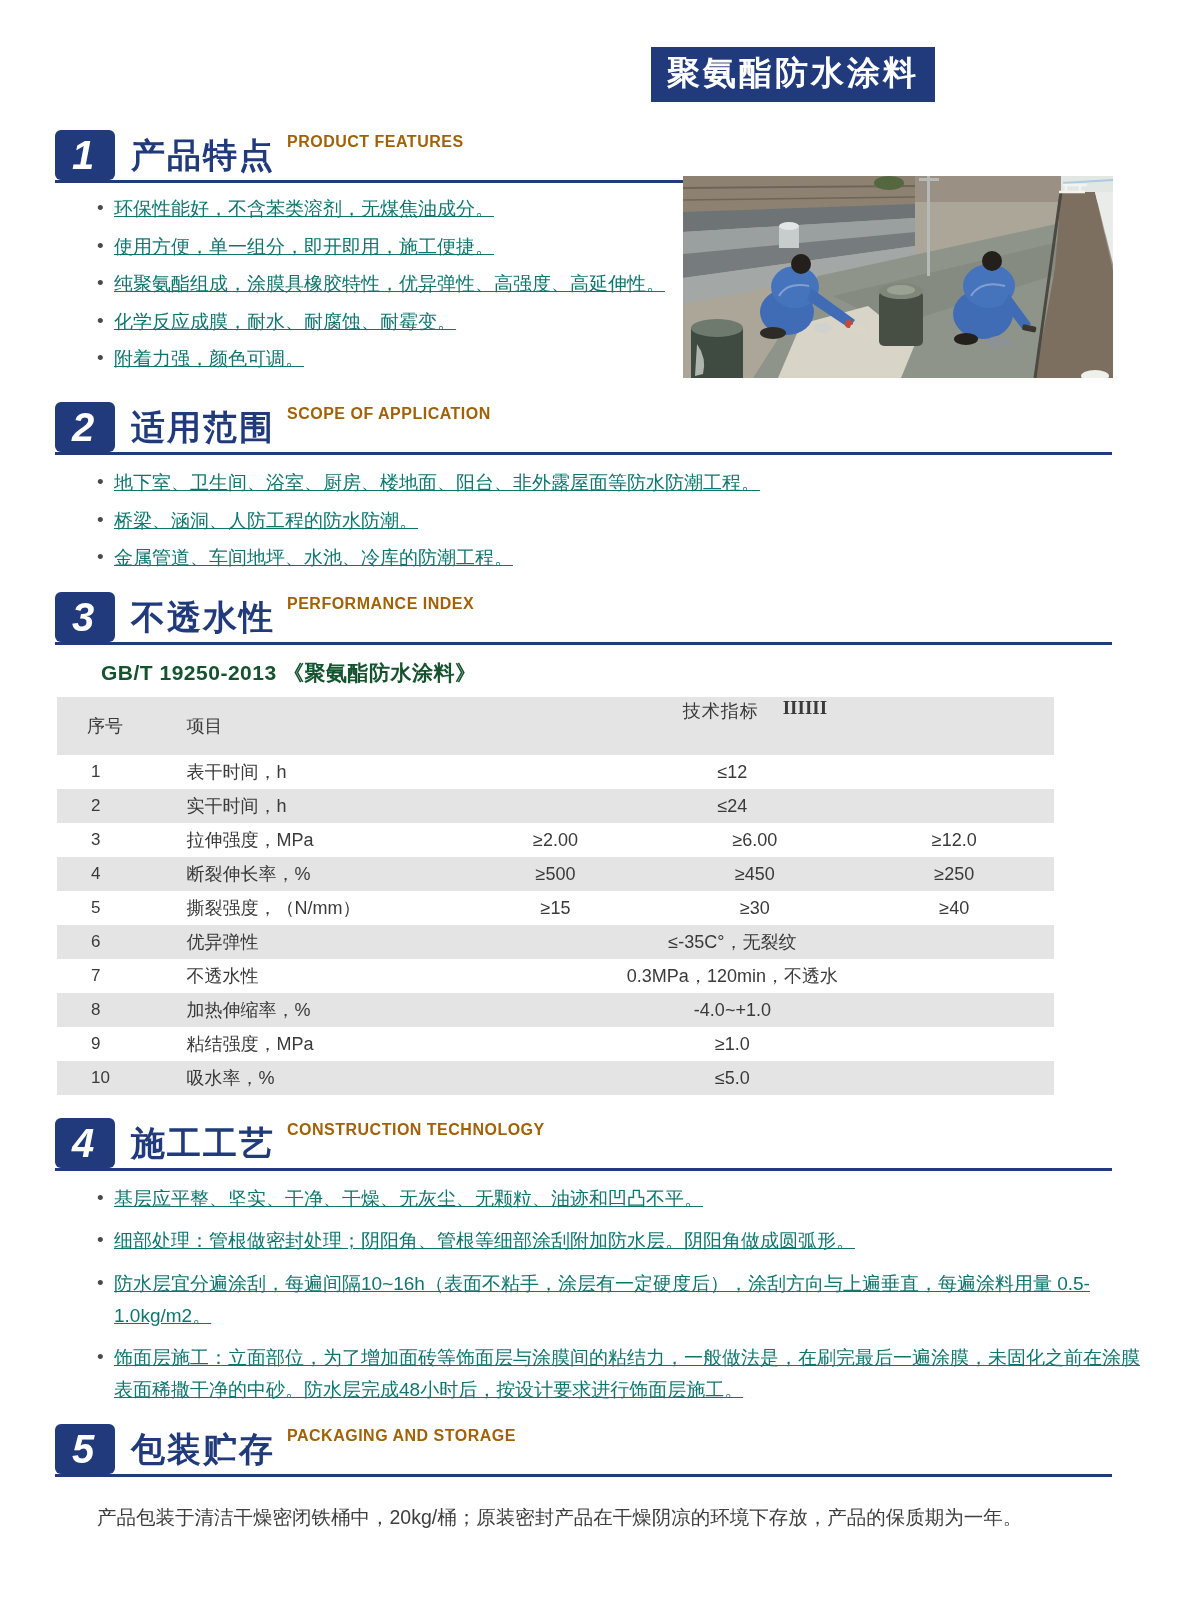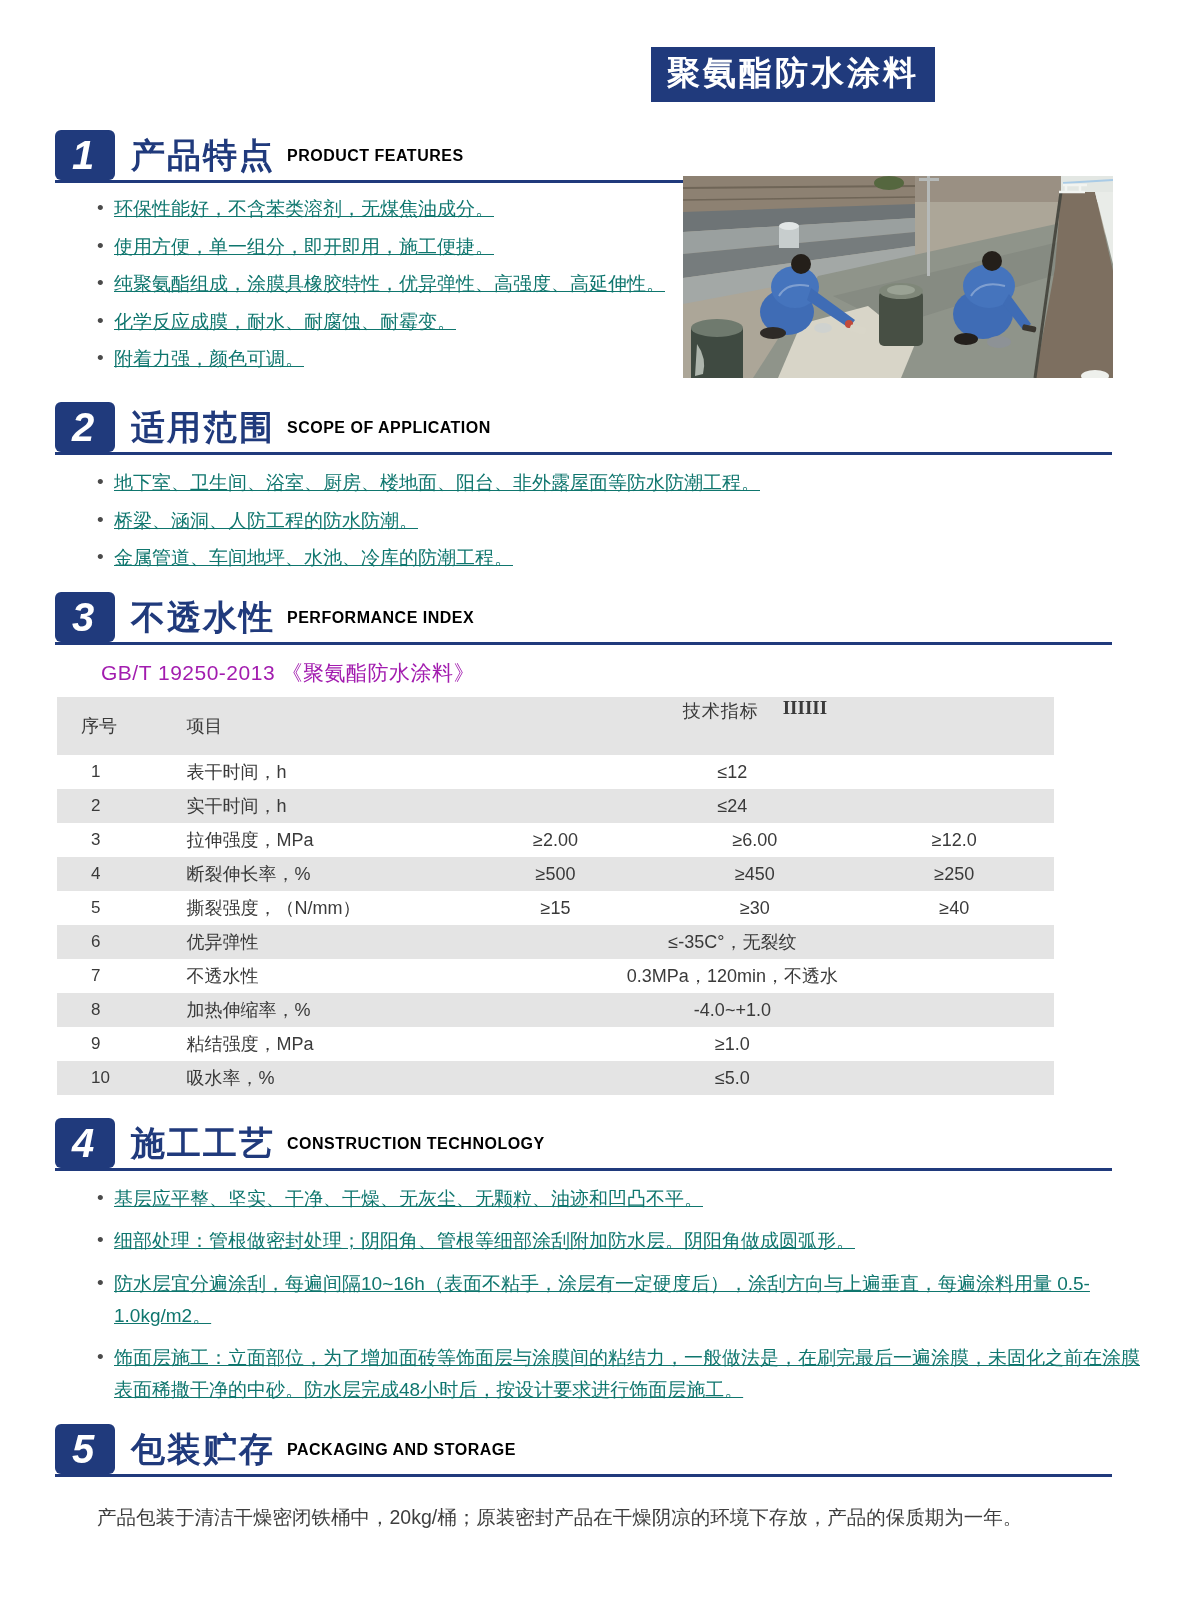--- a/index.html
+++ b/index.html
@@ -13,39 +13,39 @@
     font-size:33px;font-weight:bold;letter-spacing:3px;padding:4px 16px 6px;
   }
   
   .section{position:absolute;left:55px;width:1057px;}
   .sec-header{display:flex;align-items:flex-end;border-bottom:3px solid #203a7c;}
   .sec-num{
     background:#203a7c;color:#ffffff;font-size:40px;font-weight:bold;font-style:italic;
     width:56px;height:50px;display:flex;align-items:center;justify-content:center;
     border-radius:6px;margin-right:16px;padding-right:4px;
   }
-  .sec-titles{display:flex;align-items:center;margin-bottom:1px;}
+  .sec-titles{display:flex;align-items:flex-start;margin-bottom:1px;}
   .sec-title-cn{font-size:34px;font-weight:bold;color:#203a7c;letter-spacing:2px;}
-  .sec-title-en{font-size:16px;font-weight:bold;color:#000000;margin-left:12px;letter-spacing:.5px;}
+  .sec-title-en{font-size:16px;font-weight:bold;color:#a16207;margin-left:12px;letter-spacing:.5px;}
   
   .bullets{list-style:none;margin:0;padding:0;}
   .bullets li{position:relative;padding-left:19px;font-size:19px;line-height:1.5;margin-bottom:9px;color:#0f766e;text-decoration:underline;}
   .bullets li::before{content:"•";position:absolute;left:2px;top:-1px;color:#4a4a4a;}
   .s1-bullets{width:580px;margin:12px 0 0 40px;}
   .s2-bullets{margin:14px 0 0 40px;}
   .s4-bullets{width:1060px;margin:12px 0 0 40px;}
   .s4-bullets li{line-height:1.7;margin-bottom:10px;}
   
   .photo{position:absolute;left:628px;top:46px;width:430px;height:202px;}
   .photo svg{display:block;}
   
-  .standard{margin:14px 0 0 46px;font-size:21px;font-weight:normal;color:#a21caf;letter-spacing:.5px;}
+  .standard{margin:14px 0 0 46px;font-size:21px;font-weight:bold;color:#14532d;letter-spacing:.5px;}
   .perf-table{width:997px;margin:10px 0 0 2px;font-size:18px;color:#3a3a3a;}
   .t-head{background:#e4e4e4;display:flex;height:58px;}
-  .th-no{width:13%;display:flex;align-items:center;padding-left:24px;box-sizing:border-box;}
+  .th-no{width:13%;display:flex;align-items:center;padding-left:30px;box-sizing:border-box;}
   .th-item{width:27%;display:flex;align-items:center;}
   .th-tech{width:60%;display:flex;flex-direction:row;justify-content:center;}
   .th-tech-label{text-align:center;padding-top:2px;letter-spacing:1px;}
   .th-tech-line{border-bottom:2px solid #6a6a6a;margin:4px 12px 1px;}
   .th-sub{display:flex;}
   .th-sub .th-col{flex:1;text-align:center;font-weight:bold;font-family:"Liberation Serif","DejaVu Serif",serif;font-size:19px;}
   .t-row{display:flex;align-items:center;height:34px;}
   .t-row.alt{background:#e4e4e4;}
   .c-no{width:13%;padding-left:34px;box-sizing:border-box;font-size:17px;}
   .c-item{width:27%;}

